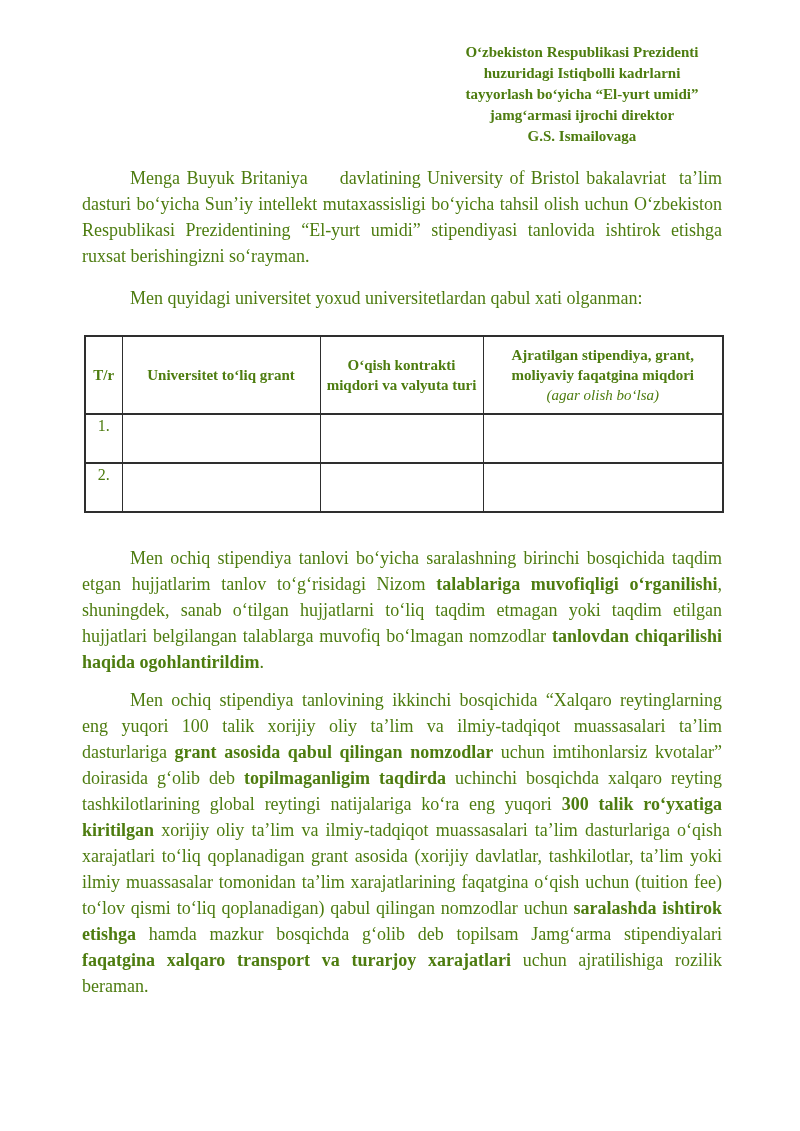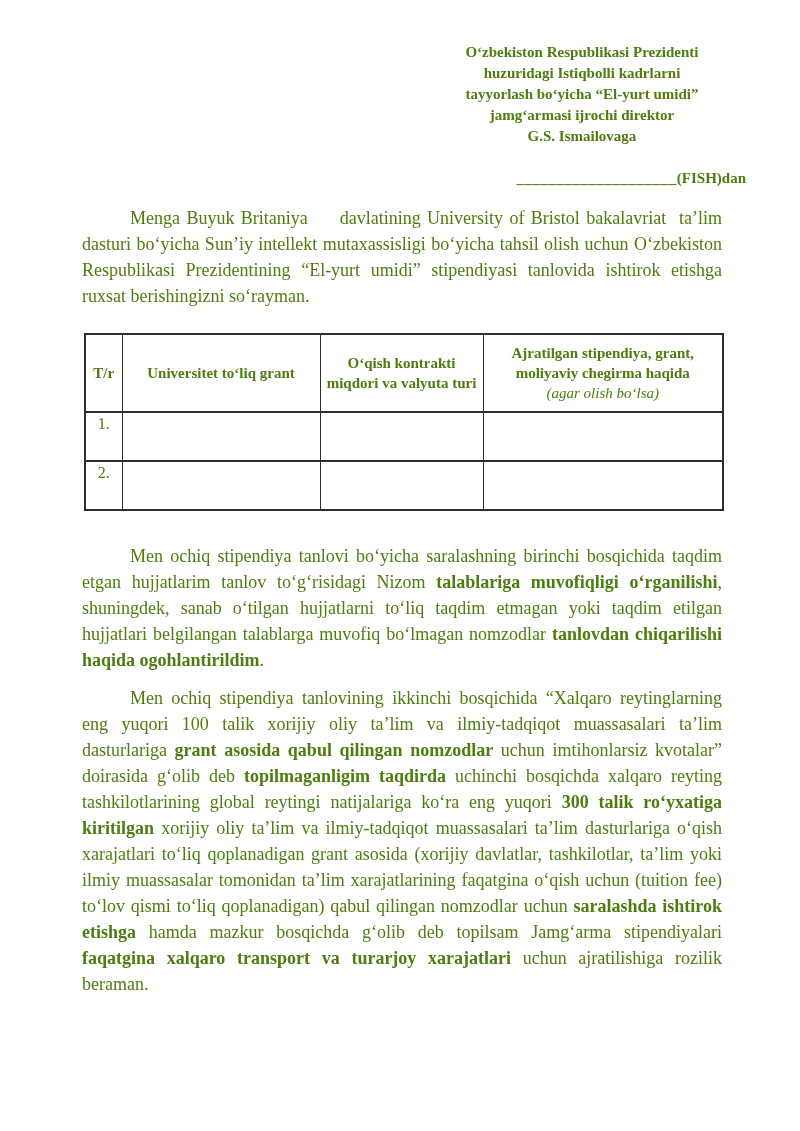--- a/index.html
+++ b/index.html
@@ -91,42 +91,40 @@
 <body>
 
 <div class="page">
 
   <div class="header-block">O‘zbekiston Respublikasi Prezidenti
 huzuridagi Istiqbolli kadrlarni
 tayyorlash bo‘yicha “El-yurt umidi”
 jamg‘armasi ijrochi direktor
 G.S. Ismailovaga</div>
 
-  <div class="fish-line">
-    <span class="blank">____________________</span><span>(FISH)dan</span>
-  </div>
 
 
   <p class="body-text"><span>Menga Buyuk Britaniya &nbsp;&nbsp;&nbsp;&nbsp;davlatining University of Bristol bakalavriat &nbsp;ta’lim dasturi bo‘yicha Sun’iy intellekt mutaxassisligi bo‘yicha tahsil olish uchun O‘zbekiston Respublikasi Prezidentining “El-yurt umidi” stipendiyasi tanlovida ishtirok etishga ruxsat berishingizni so‘rayman.</span></p>
 
+  <p class="body-text tight">Men quyidagi universitet yoxud universitetlardan qabul xati olganman:</p>
 
   <div class="table-wrap">
     <table class="uni-table">
       <colgroup>
           <col class="c1">
           <col class="c2">
           <col class="c3">
           <col class="c4">
         </colgroup>
       <thead>
         <tr>
           <th><span class="b">T/r</span></th>
           <th><span class="b">Universitet to‘liq grant</span></th>
           <th><span class="b">O‘qish kontrakti miqdori va valyuta turi</span></th>
-          <th><span class="b">Ajratilgan stipendiya, grant, moliyaviy chegirma haqida</span><span>
+          <th><span class="b">Ajratilgan stipendiya, grant, moliyaviy faqatgina miqdori</span><span>
 </span><span class="i">(agar olish bo‘lsa)</span></th>
         </tr>
       </thead>
       <tbody>
         <tr>
           <td class="num">1.</td>
           <td></td>
           <td></td>
           <td></td>
         </tr>

